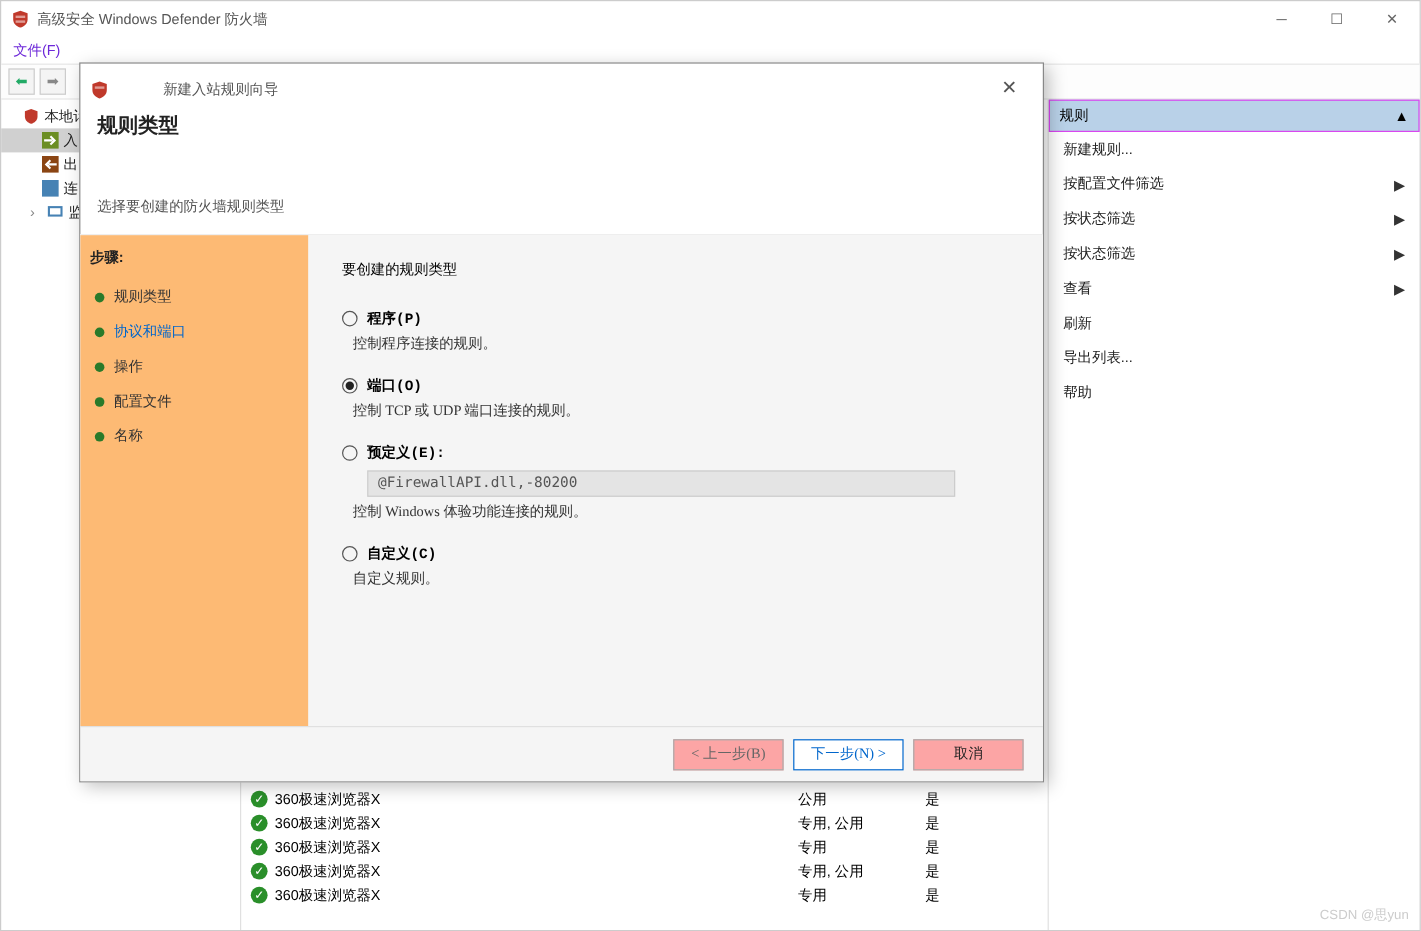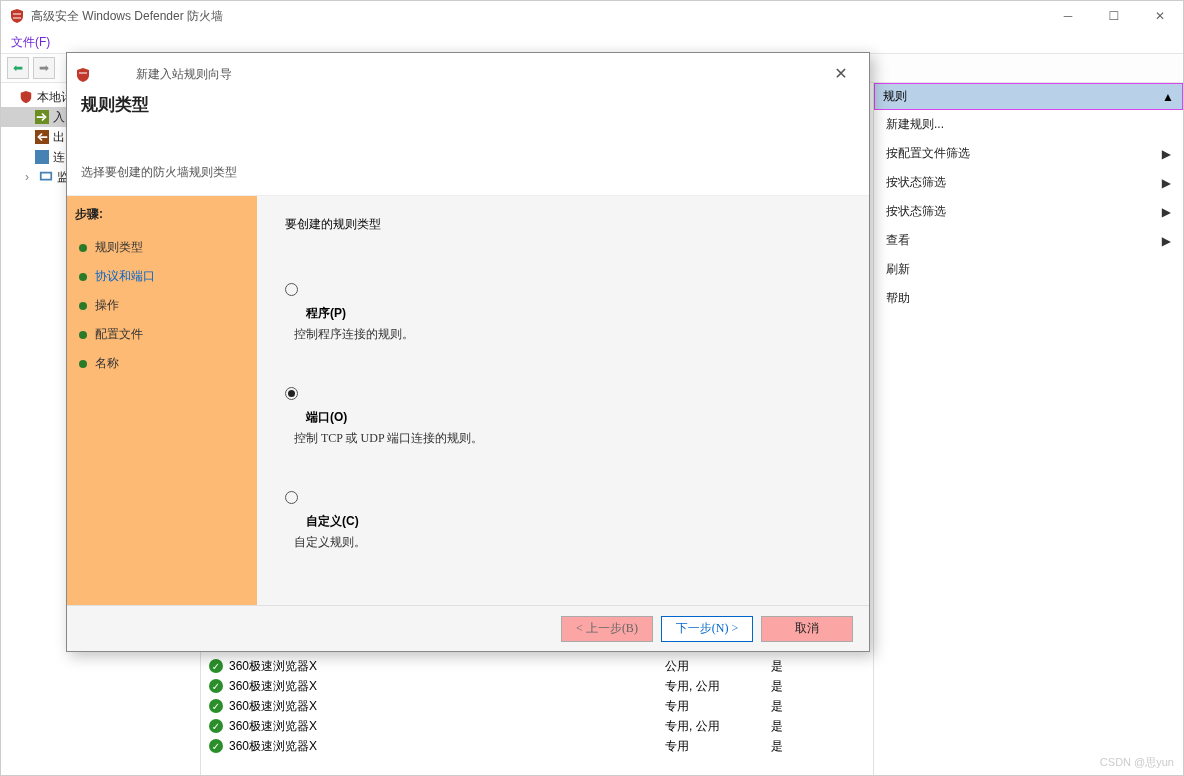--- a/index.html
+++ b/index.html
@@ -49,21 +49,21 @@
 .wiz-steps .label { font-weight: 600; color: #222; margin-bottom: 10px; }
 .step { display: flex; align-items: center; gap: 8px; padding: 6px 4px; color: #333; }
 .step .dot { width: 8px; height: 8px; border-radius: 50%; background: #2a7a2a; }
 .step.link { color: #0066cc; }
 .wiz-content { flex: 1; padding: 20px 28px; background: #f5f5f5; position: relative; }
 .wiz-content .prompt { margin-bottom: 24px; }
 .opt { margin-bottom: 18px; }
 .opt-row { display: flex; align-items: center; gap: 8px; }
 .opt-row .radio { width: 13px; height: 13px; border: 1px solid #555; border-radius: 50%; display: flex; align-items: center; justify-content: center; }
 .opt-row .radio.checked::after { content: ""; width: 7px; height: 7px; background: #222; border-radius: 50%; }
-.opt-row .lbl { font-weight: 600; font-family: Liberation Sans, sans-serif; margin-top: 48px; }
+.opt-row .lbl { font-weight: 600; font-family: Liberation Mono, monospace; }
 .opt .desc { margin-left: 9px; margin-top: 4px; color: #333; font-family: SimSun, serif; }
 .combo { margin-left: 21px; margin-top: 6px; width: 490px; height: 22px; background: #e4e4e4; border: 1px solid #ccc; padding: 2px 8px; color: #555; font-family: SimSun, monospace; }
 .wiz-buttons { height: 46px; border-top: 1px solid #e0e0e0; display: flex; align-items: center; justify-content: flex-end; gap: 8px; padding: 0 16px; background: #f5f5f5; }
 .btn { min-width: 92px; height: 26px; border: 1px solid #aaa; background: #fca5a5; display: flex; align-items: center; justify-content: center; color: #666; font-family: SimSun, serif; }
 .btn.primary { border: 1px solid #0066cc; color: #0066cc; background: #fff; }
 
 .watermark { position: absolute; right: 10px; bottom: 6px; color: #ccc; font-size: 11px; }
 </style>
 </head>
 <body>
@@ -183,20 +183,23 @@
             <span class="chevron">▶</span>
           </div>
           <div class="action-item">
             <span>查看</span>
             <span class="chevron">▶</span>
           </div>
           <div class="action-item">
             <span>刷新</span>
           </div>
           <div class="action-item">
+            <span>导出列表...</span>
+          </div>
+          <div class="action-item">
             <span>帮助</span>
           </div>
         </div>
     </div>
   </div>
 </div>
 
 <div class="wizard">
   <div class="wiz-titlebar">
     <svg class="shield-icon" viewBox="0 0 16 16">
@@ -248,20 +251,28 @@
       </div>
 
       <div class="opt">
         <div class="opt-row">
           <div class="radio checked"></div>
           <span class="lbl">端口(O)</span>
         </div>
         <div class="desc">控制 TCP 或 UDP 端口连接的规则。</div>
       </div>
 
+      <div class="opt">
+        <div class="opt-row">
+          <div class="radio"></div>
+          <span class="lbl">预定义(E):</span>
+        </div>
+        <div class="combo">@FirewallAPI.dll,-80200</div>
+        <div class="desc">控制 Windows 体验功能连接的规则。</div>
+      </div>
 
       <div class="opt">
         <div class="opt-row">
           <div class="radio"></div>
           <span class="lbl">自定义(C)</span>
         </div>
         <div class="desc">自定义规则。</div>
       </div>
     </div>
   </div>

